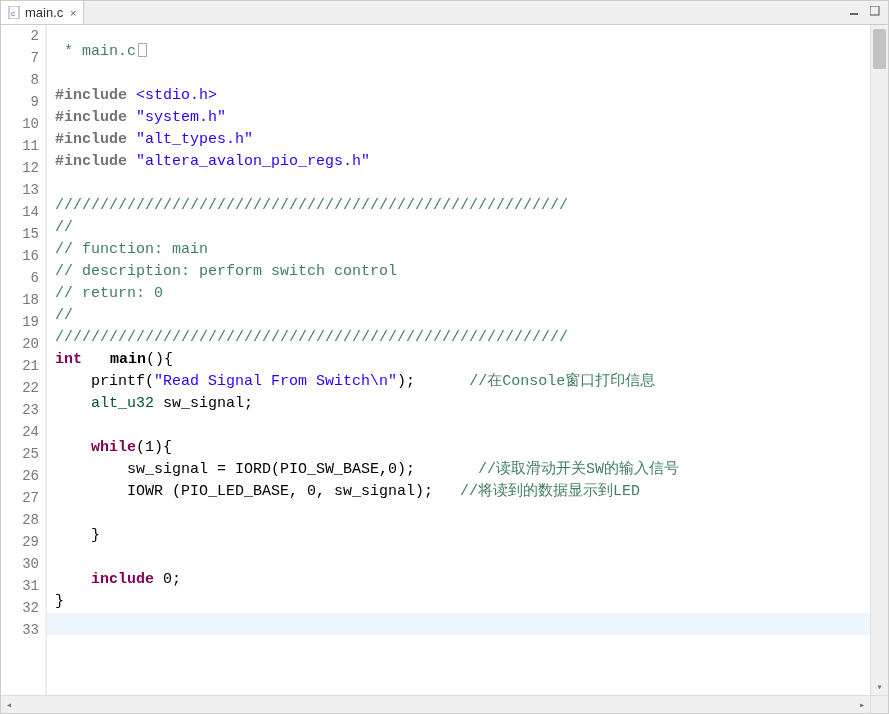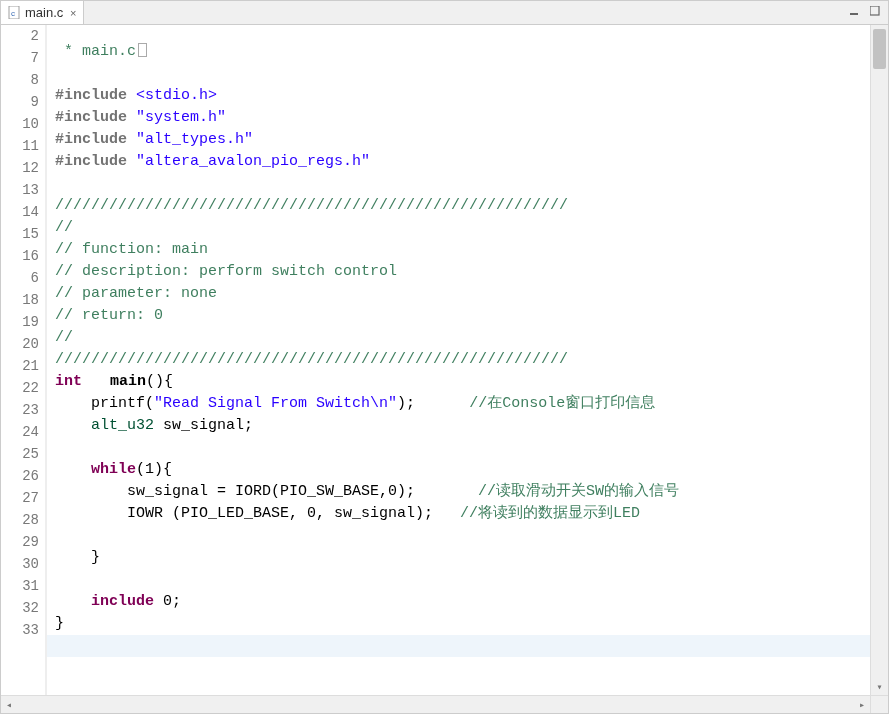--- a/index.html
+++ b/index.html
@@ -199,21 +199,20 @@
     <div class="code-line"> </div>
     <div class="code-line"><span class="tok-pp">#include</span> <span class="tok-inc-sys">&lt;stdio.h&gt;</span></div>
     <div class="code-line"><span class="tok-pp">#include</span> <span class="tok-inc-usr">"system.h"</span></div>
     <div class="code-line"><span class="tok-pp">#include</span> <span class="tok-inc-usr">"alt_types.h"</span></div>
     <div class="code-line"><span class="tok-pp">#include</span> <span class="tok-inc-usr">"altera_avalon_pio_regs.h"</span></div>
     <div class="code-line"> </div>
     <div class="code-line"><span class="tok-comh">/////////////////////////////////////////////////////////</span></div>
     <div class="code-line"><span class="tok-comh">//</span></div>
     <div class="code-line"><span class="tok-comh">// function: main</span></div>
     <div class="code-line"><span class="tok-comh">// description: perform switch control</span></div>
-    <div class="code-line"><span class="tok-comh">// parameter: none</span></div>
     <div class="code-line"><span class="tok-comh">// return: 0</span></div>
     <div class="code-line"><span class="tok-comh">//</span></div>
     <div class="code-line"><span class="tok-comh">/////////////////////////////////////////////////////////</span></div>
     <div class="code-line"><span class="tok-kw">int</span><span><span class="tok-id"> </span><span class="tok-fn" style="font-weight:bold;padding-left:19px;">main</span><span class="tok-id">(){</span></span></div>
     <div class="code-line"><span>    </span><span class="tok-fn" style="font-weight:normal;">printf</span><span class="tok-id">(</span><span class="tok-str">"Read Signal From Switch\n"</span><span class="tok-id">);</span><span>      </span><span class="tok-com">//在Console窗口打印信息</span></div>
     <div class="code-line"><span>    </span><span class="tok-type">alt_u32</span><span class="tok-id"> sw_signal</span><span class="tok-id">;</span></div>
     <div class="code-line"> </div>
     <div class="code-line"><span>    </span><span class="tok-kw">while</span><span class="tok-id">(1){</span></div>
     <div class="code-line"><span>        </span><span class="tok-id">sw_signal</span><span class="tok-id"> = </span><span class="tok-id">IORD</span><span class="tok-id">(PIO_SW_BASE,0);</span><span>       </span><span class="tok-com">//读取滑动开关SW的输入信号</span></div>
     <div class="code-line"><span>        </span><span class="tok-id">IOWR</span><span class="tok-id"> (PIO_LED_BASE, 0, sw_signal);</span><span>   </span><span class="tok-com">//将读到的数据显示到LED</span></div>

